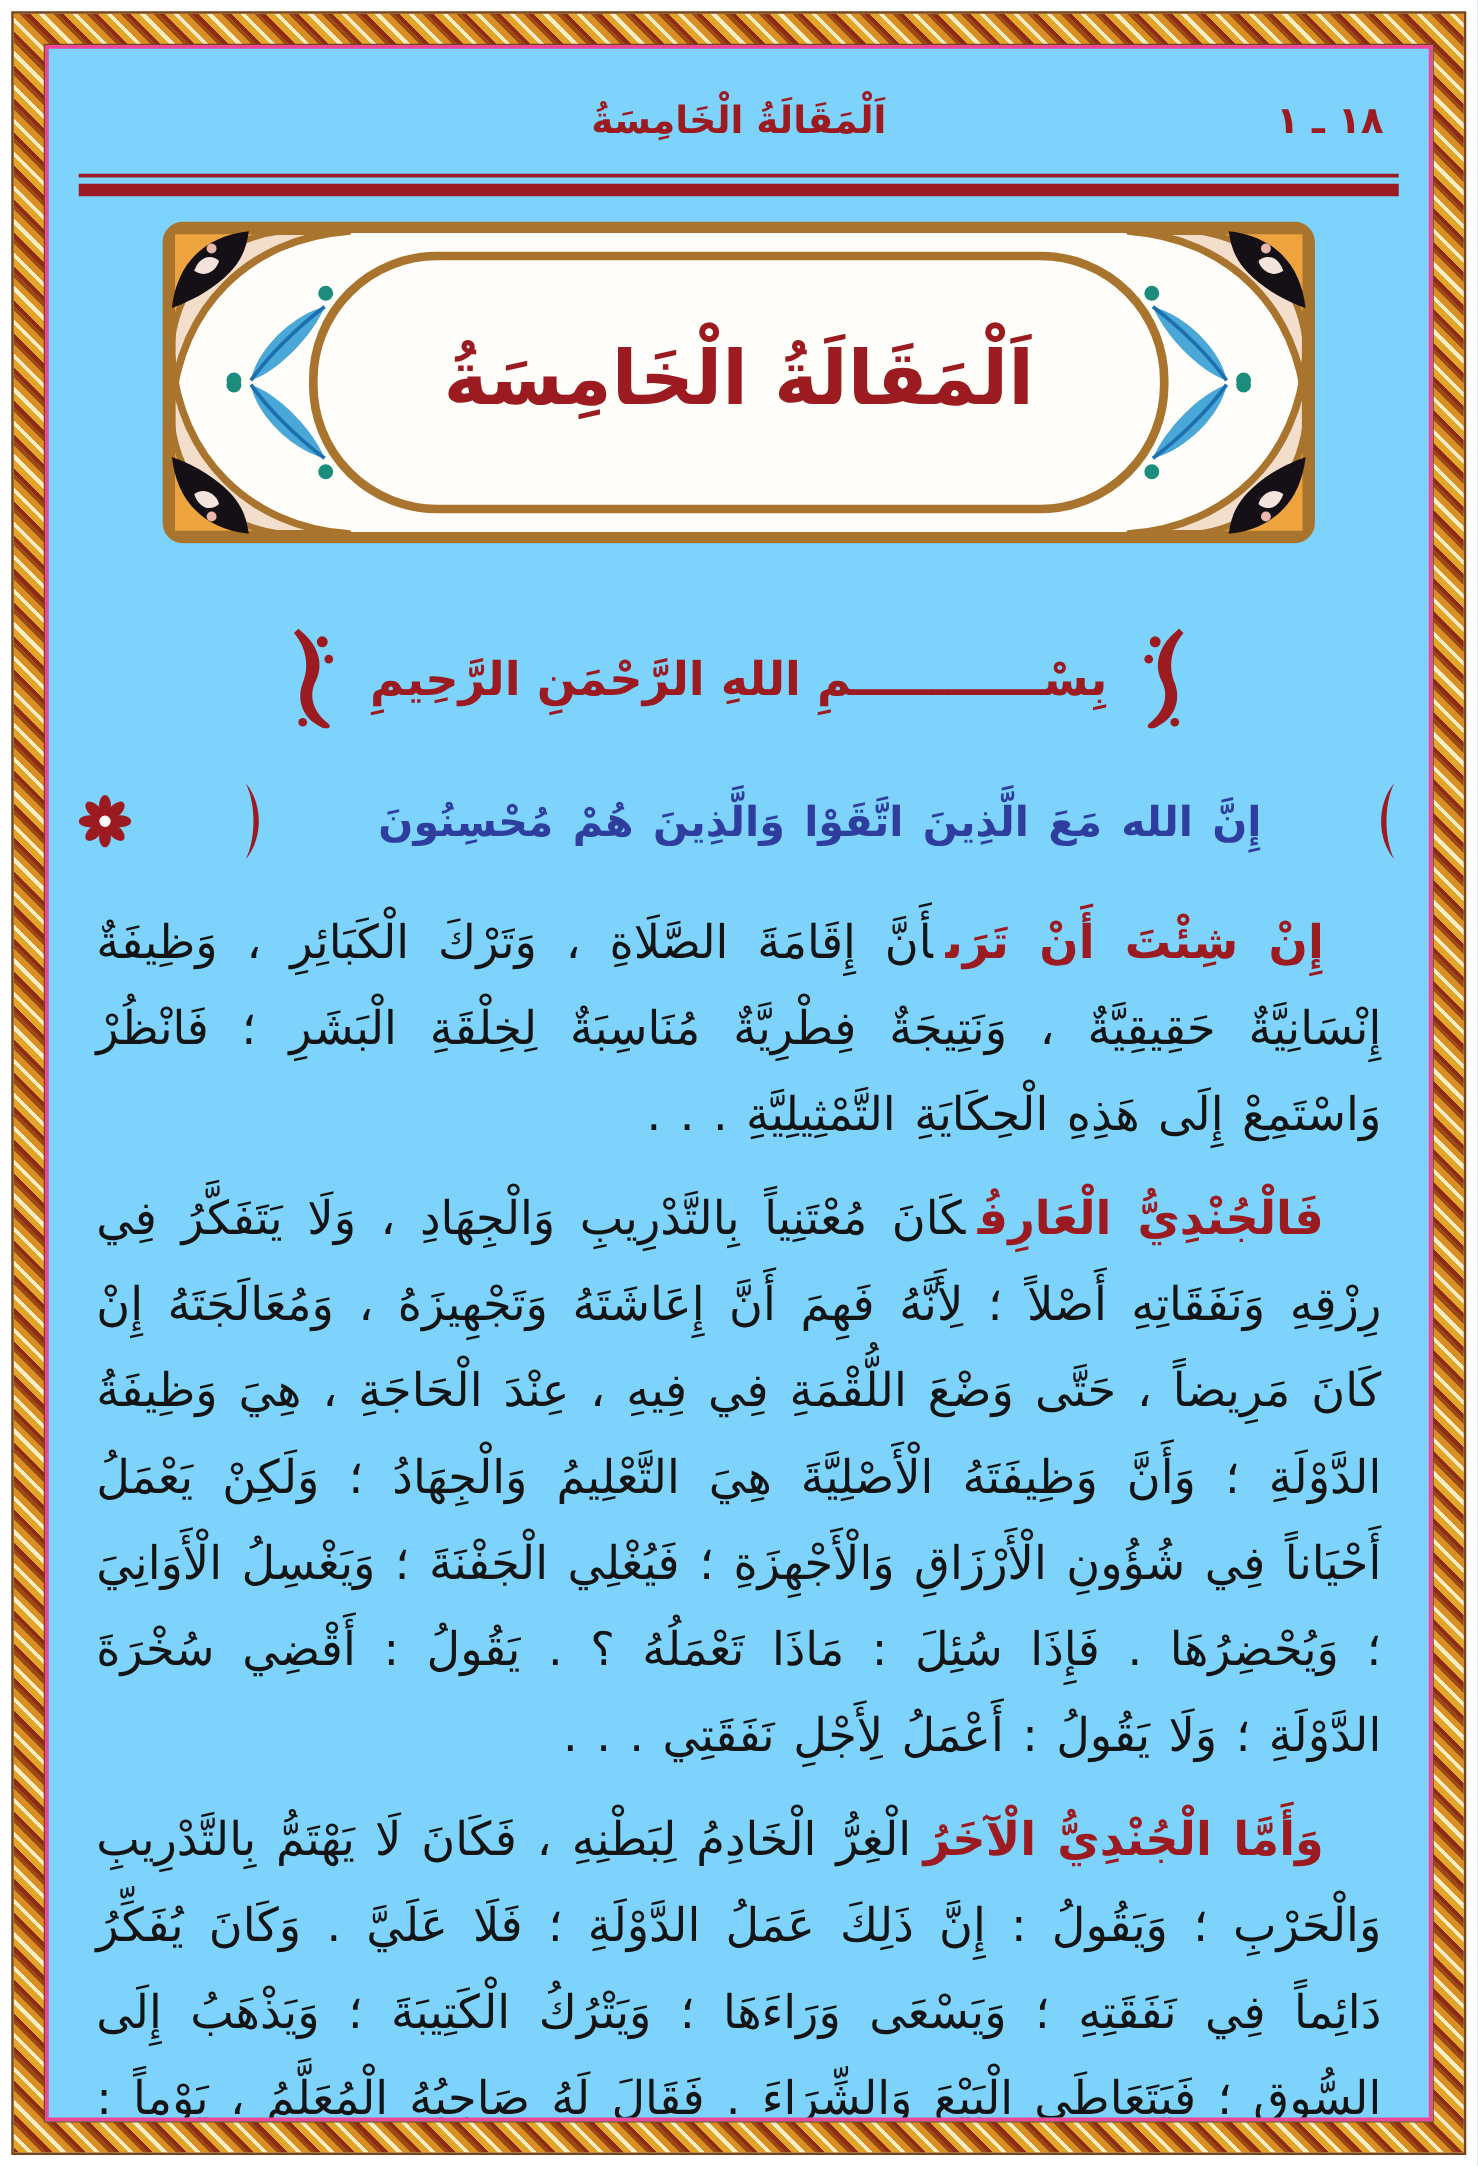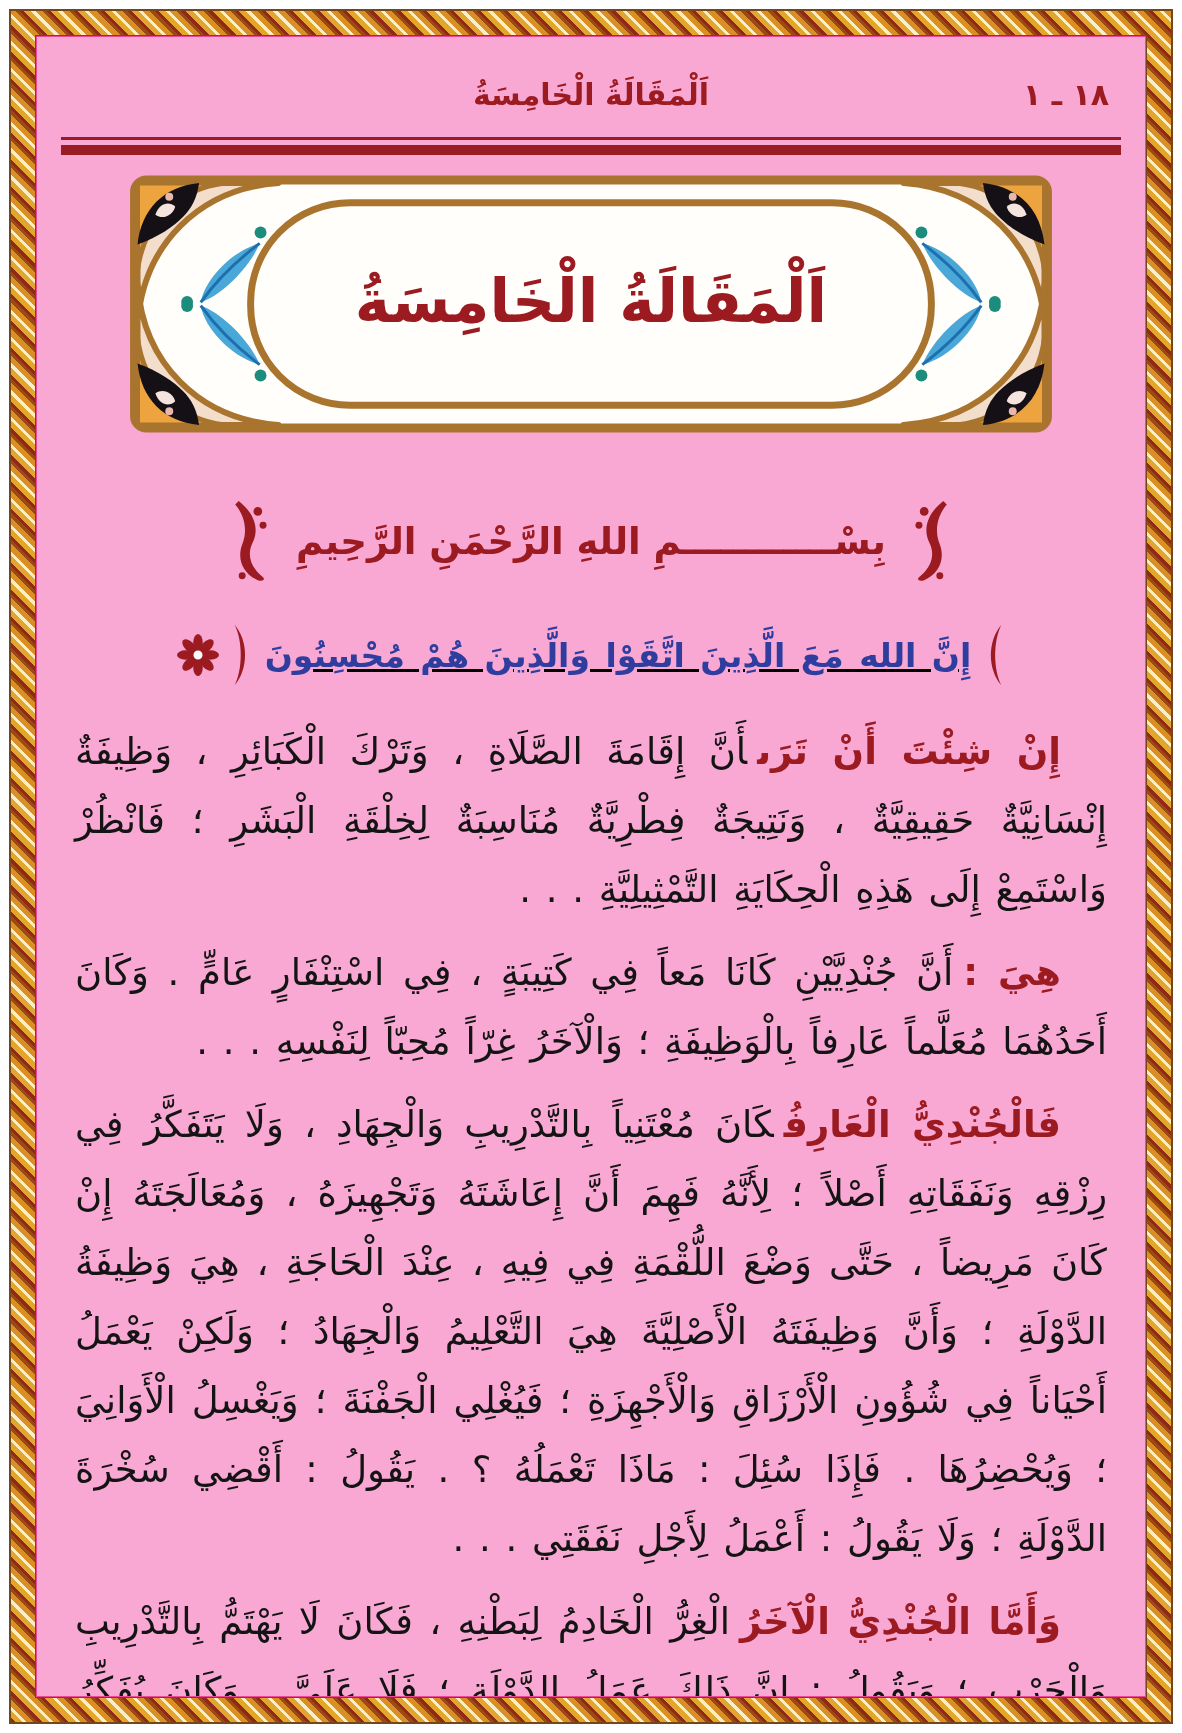--- a/index.html
+++ b/index.html
@@ -18,22 +18,22 @@
     background:
       repeating-linear-gradient(45deg,
         #8f2a16 0 3px,
         #e3a62d 3px 8px,
         #fbeec6 8px 11px,
         #d98f24 11px 16px,
         #9c4a14 16px 19px);
   }
   .frame-inner{
     position:absolute;inset:36px;
-    background:#f9a8d4;
-    border:1px solid #ec4899;
+    background:#7dd3fc;
+    border:3px solid #ec4899;
     box-shadow:0 0 0 1px #76451a;
     overflow:hidden;
   }
   .content{
     position:absolute;inset:0;
     padding:14px 24px 0 24px;
   }
   
   .header-row{
     position:relative;height:46px;margin-top:26px;
@@ -64,21 +64,21 @@
   .basmala{
     margin-top:52px;height:112px;
     display:flex;align-items:center;justify-content:center;gap:26px;
   }
   .basmala-text{
     color:#9b1b21;font-size:37px;font-weight:bold;white-space:nowrap;
   }
   
   .verse{
     margin-top:16px;height:84px;
-    display:flex;align-items:center;justify-content:center;gap:12px;text-decoration:underline;
+    display:flex;align-items:center;justify-content:space-between;gap:12px;
   }
   .verse-text{
     color:#2f3e9e;font-size:33px;font-weight:bold;white-space:nowrap;
     word-spacing:4px;
   }
   
   .body-text{margin-top:20px;padding:0 14px;}
   .body-text p{
     margin:0 0 14px 0;
     font-size:37px;line-height:69px;
@@ -172,20 +172,19 @@
             <ellipse cx="0" cy="-13" rx="5" ry="9" transform="rotate(225)"></ellipse>
             <ellipse cx="0" cy="-13" rx="5" ry="9" transform="rotate(270)"></ellipse>
             <ellipse cx="0" cy="-13" rx="5" ry="9" transform="rotate(315)"></ellipse>
             <circle r="6" fill="#fdfdfb" stroke="#9b1b21" stroke-width="2.5"></circle>
           </g>
         </svg>
       </div>
 
       <div class="body-text">
         <p><span class="lead">إِنْ شِئْتَ أَنْ تَرَى</span><span>أَنَّ إِقَامَةَ الصَّلَاةِ ، وَتَرْكَ الْكَبَائِرِ ، وَظِيفَةٌ إِنْسَانِيَّةٌ حَقِيقِيَّةٌ ، وَنَتِيجَةٌ فِطْرِيَّةٌ مُنَاسِبَةٌ لِخِلْقَةِ الْبَشَرِ ؛ فَانْظُرْ وَاسْتَمِعْ إِلَى هَذِهِ الْحِكَايَةِ التَّمْثِيلِيَّةِ . . .</span></p>
-        <p><span class="lead">هِيَ :</span><span>أَنَّ جُنْدِيَّيْنِ كَانَا مَعاً فِي كَتِيبَةٍ ، فِي اسْتِنْفَارٍ عَامٍّ . وَكَانَ أَحَدُهُمَا مُعَلَّماً عَارِفاً بِالْوَظِيفَةِ ؛ وَالْآخَرُ غِرّاً مُحِبّاً لِنَفْسِهِ . . .</span></p>
         <p><span class="lead">فَالْجُنْدِيُّ الْعَارِفُ</span><span>كَانَ مُعْتَنِياً بِالتَّدْرِيبِ وَالْجِهَادِ ، وَلَا يَتَفَكَّرُ فِي رِزْقِهِ وَنَفَقَاتِهِ أَصْلاً ؛ لِأَنَّهُ فَهِمَ أَنَّ إِعَاشَتَهُ وَتَجْهِيزَهُ ، وَمُعَالَجَتَهُ إِنْ كَانَ مَرِيضاً ، حَتَّى وَضْعَ اللُّقْمَةِ فِي فِيهِ ، عِنْدَ الْحَاجَةِ ، هِيَ وَظِيفَةُ الدَّوْلَةِ ؛ وَأَنَّ وَظِيفَتَهُ الْأَصْلِيَّةَ هِيَ التَّعْلِيمُ وَالْجِهَادُ ؛ وَلَكِنْ يَعْمَلُ أَحْيَاناً فِي شُؤُونِ الْأَرْزَاقِ وَالْأَجْهِزَةِ ؛ فَيُغْلِي الْجَفْنَةَ ؛ وَيَغْسِلُ الْأَوَانِيَ ؛ وَيُحْضِرُهَا . فَإِذَا سُئِلَ : مَاذَا تَعْمَلُهُ ؟ . يَقُولُ : أَقْضِي سُخْرَةَ الدَّوْلَةِ ؛ وَلَا يَقُولُ : أَعْمَلُ لِأَجْلِ نَفَقَتِي . . .</span></p>
         <p><span class="lead">وَأَمَّا الْجُنْدِيُّ الْآخَرُ</span><span>الْغِرُّ الْخَادِمُ لِبَطْنِهِ ، فَكَانَ لَا يَهْتَمُّ بِالتَّدْرِيبِ وَالْحَرْبِ ؛ وَيَقُولُ : إِنَّ ذَلِكَ عَمَلُ الدَّوْلَةِ ؛ فَلَا عَلَيَّ . وَكَانَ يُفَكِّرُ دَائِماً فِي نَفَقَتِهِ ؛ وَيَسْعَى وَرَاءَهَا ؛ وَيَتْرُكُ الْكَتِيبَةَ ؛ وَيَذْهَبُ إِلَى السُّوقِ ؛ فَيَتَعَاطَى الْبَيْعَ وَالشِّرَاءَ . فَقَالَ لَهُ صَاحِبُهُ الْمُعَلَّمُ ، يَوْماً : أَيُّهَا الْأَخُ ! . إِنَّ وَظِيفَتَكَ الْأَصْلِيَّةَ هِيَ التَّدْرِيبُ وَالْحَرْبُ ؛ وَقَدْ جِيءَ بِكَ إِلَى هُنَا لِأَجْلِ ذَلِكَ ؛</span></p>
       </div>
 
     </div>
   </div>
 </div>
 
 </body></html>

